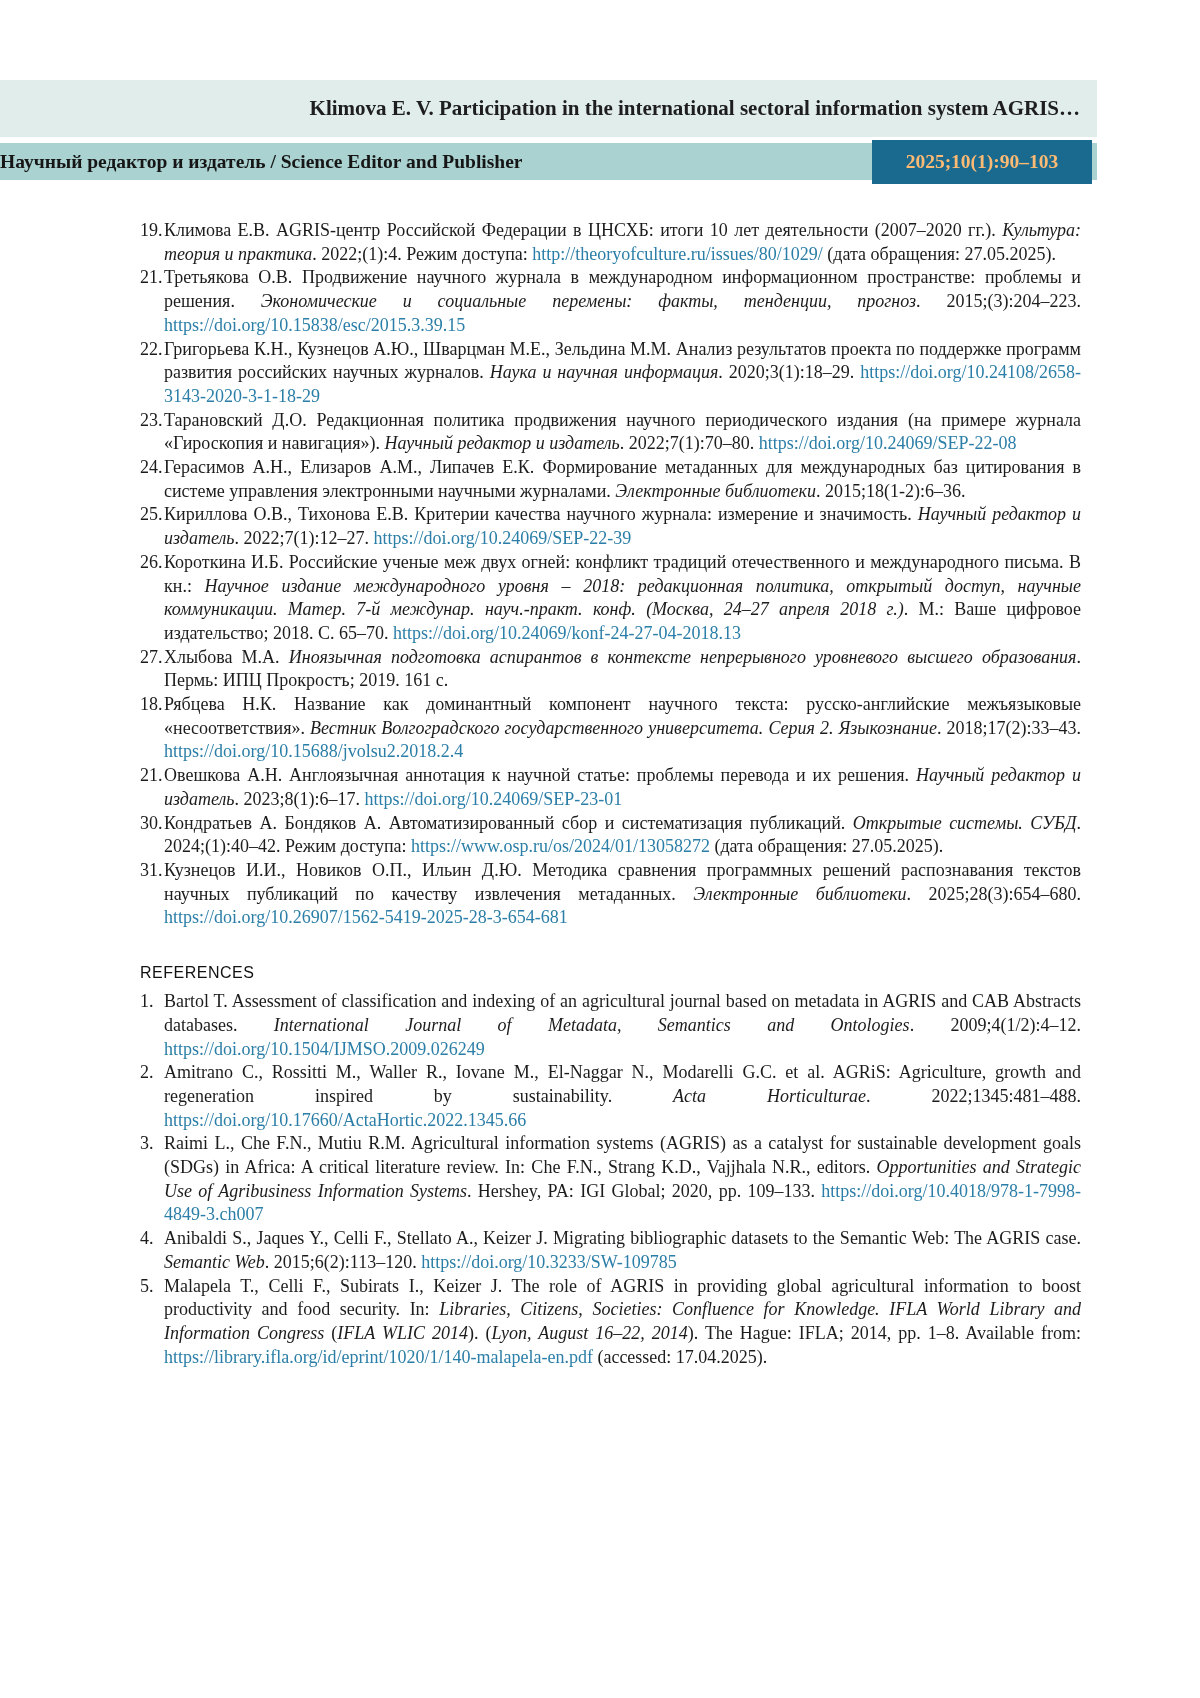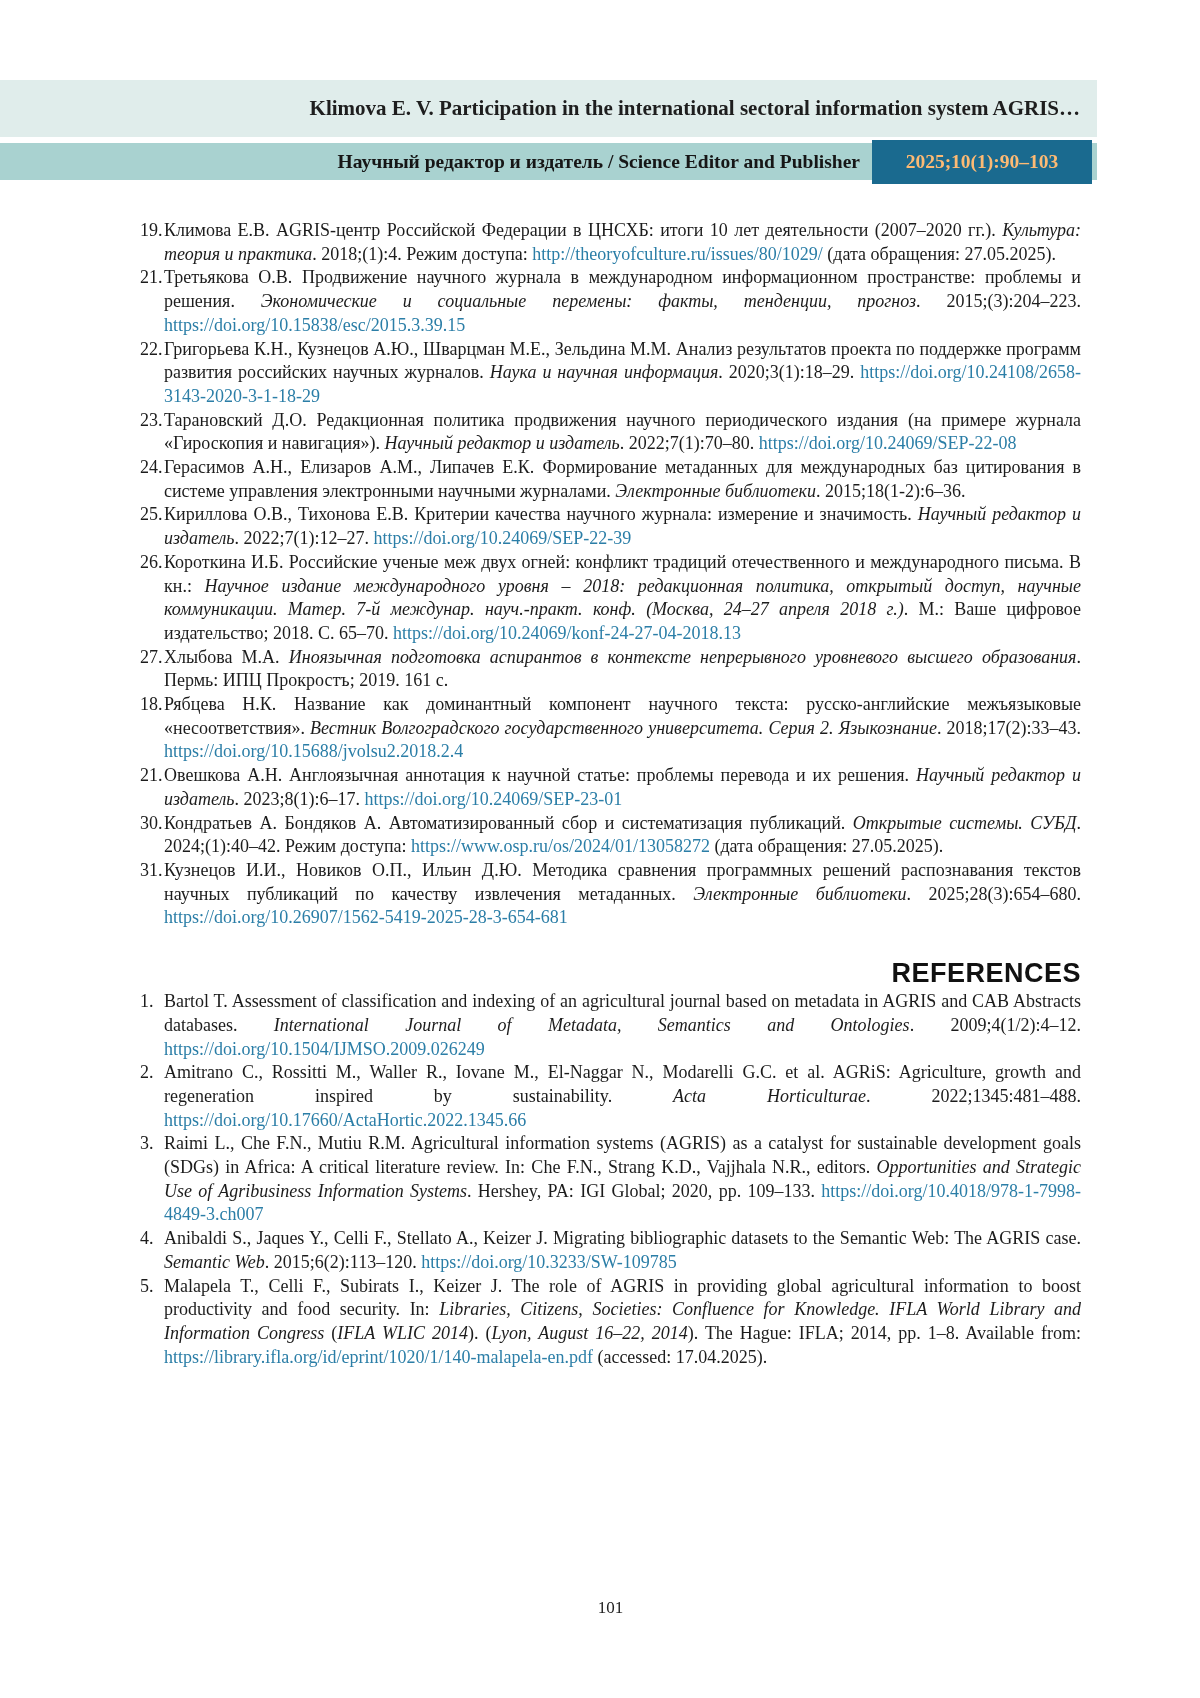--- a/index.html
+++ b/index.html
@@ -22,21 +22,21 @@
     padding-right:17px; box-sizing:border-box;
   }
   .band-light .running-head {
     font-size:21px; font-weight:bold; color:#1e1e1e;
     white-space:nowrap;
   }
   .band-medium {
     position:absolute; top:143px; left:0;
     width:1097px; height:37px;
     background:#a9d2d0;
-    display:flex; align-items:center; justify-content:flex-end;
+    display:flex; align-items:center; 
     padding-right:237px; box-sizing:border-box;
   }
   .band-medium .journal-line {
     font-size:19.5px; font-weight:bold; color:#161616;
     white-space:nowrap;
   }
   .citation-box {
     position:absolute; top:140px; left:872px;
     width:220px; height:44px;
     background:#1a6a8f;
@@ -52,23 +52,23 @@
   }
   .ref {
     padding-left:24px; text-indent:-24px;
     text-align:justify;
   }
   .ref-num { display:inline-block; width:24px; text-indent:0; }
   .ref-link { color:#2b7ea7; text-decoration:none; }
   .references-heading {
     margin:31px 0 5px 0;
     font-family:"Liberation Sans","DejaVu Sans",sans-serif;
-    font-size:27px; font-weight:bold;
+    font-size:16px; font-weight:normal;
     letter-spacing:0.5px;
-    text-align:right;
+    text-align:left;
     color:#111;
     line-height:24px;
   }
   .page-number {
     position:absolute; top:1598px; left:140px; width:941px;
     text-align:center;
     font-size:17px; color:#222;
   }
 </style>
 </head>
@@ -81,21 +81,21 @@
   </div>
 
   <div class="band-medium">
     <span class="journal-line">Научный редактор и издатель / Science Editor and Publisher</span>
   </div>
 
   <div class="citation-box">2025;10(1):90–103</div>
 
   <main class="refs-main">
     <div>
-        <div class="ref"><span class="ref-num">19.</span><span>Климова Е.В. AGRIS-центр Российской Федерации в ЦНСХБ: итоги 10 лет деятельности (2007–2020 гг.). </span><i>Культура: теория и практика</i><span>. 2018;(1):4. Режим доступа: </span><a class="ref-link" href="#">http://theoryofculture.ru/issues/80/1029/</a><span> (дата обращения: 27.05.2025).</span></div>
+        <div class="ref"><span class="ref-num">19.</span><span>Климова Е.В. AGRIS-центр Российской Федерации в ЦНСХБ: итоги 10 лет деятельности (2007–2020 гг.). </span><i>Культура: теория и практика</i><span>. 2022;(1):4. Режим доступа: </span><a class="ref-link" href="#">http://theoryofculture.ru/issues/80/1029/</a><span> (дата обращения: 27.05.2025).</span></div>
         <div class="ref"><span class="ref-num">21.</span><span>Третьякова О.В. Продвижение научного журнала в международном информационном пространстве: проблемы и решения. </span><i>Экономические и социальные перемены: факты, тенденции, прогноз</i><span>. 2015;(3):204–223. </span><a class="ref-link" href="#">https://doi.org/10.15838/esc/2015.3.39.15</a></div>
         <div class="ref"><span class="ref-num">22.</span><span>Григорьева К.Н., Кузнецов А.Ю., Шварцман М.Е., Зельдина М.М. Анализ результатов проекта по поддержке программ развития российских научных журналов. </span><i>Наука и научная информация</i><span>. 2020;3(1):18–29. </span><a class="ref-link" href="#">https://doi.org/10.24108/2658-3143-2020-3-1-18-29</a></div>
         <div class="ref"><span class="ref-num">23.</span><span>Тарановский Д.О. Редакционная политика продвижения научного периодического издания (на примере журнала «Гироскопия и навигация»). </span><i>Научный редактор и издатель</i><span>. 2022;7(1):70–80. </span><a class="ref-link" href="#">https://doi.org/10.24069/SEP-22-08</a></div>
         <div class="ref"><span class="ref-num">24.</span><span>Герасимов А.Н., Елизаров А.М., Липачев Е.К. Формирование метаданных для международных баз цитирования в системе управления электронными научными журналами. </span><i>Электронные библиотеки</i><span>. 2015;18(1-2):6–36.</span></div>
         <div class="ref"><span class="ref-num">25.</span><span>Кириллова О.В., Тихонова Е.В. Критерии качества научного журнала: измерение и значимость. </span><i>Научный редактор и издатель</i><span>. 2022;7(1):12–27. </span><a class="ref-link" href="#">https://doi.org/10.24069/SEP-22-39</a></div>
         <div class="ref"><span class="ref-num">26.</span><span>Короткина И.Б. Российские ученые меж двух огней: конфликт традиций отечественного и международного письма. В кн.: </span><i>Научное издание международного уровня – 2018: редакционная политика, открытый доступ, научные коммуникации. Матер. 7-й междунар. науч.-практ. конф. (Москва, 24–27 апреля 2018 г.)</i><span>. М.: Ваше цифровое издательство; 2018. С. 65–70. </span><a class="ref-link" href="#">https://doi.org/10.24069/konf-24-27-04-2018.13</a></div>
         <div class="ref"><span class="ref-num">27.</span><span>Хлыбова М.А. </span><i>Иноязычная подготовка аспирантов в контексте непрерывного уровневого высшего образования</i><span>. Пермь: ИПЦ Прокростъ; 2019. 161 с.</span></div>
         <div class="ref"><span class="ref-num">18.</span><span>Рябцева Н.К. Название как доминантный компонент научного текста: русско-английские межъязыковые «несоответствия». </span><i>Вестник Волгоградского государственного университета. Серия 2. Языкознание</i><span>. 2018;17(2):33–43. </span><a class="ref-link" href="#">https://doi.org/10.15688/jvolsu2.2018.2.4</a></div>
         <div class="ref"><span class="ref-num">21.</span><span>Овешкова А.Н. Англоязычная аннотация к научной статье: проблемы перевода и их решения. </span><i>Научный редактор и издатель</i><span>. 2023;8(1):6–17. </span><a class="ref-link" href="#">https://doi.org/10.24069/SEP-23-01</a></div>
         <div class="ref"><span class="ref-num">30.</span><span>Кондратьев А. Бондяков А. Автоматизированный сбор и систематизация публикаций. </span><i>Открытые системы. СУБД</i><span>. 2024;(1):40–42. Режим доступа: </span><a class="ref-link" href="#">https://www.osp.ru/os/2024/01/13058272</a><span> (дата обращения: 27.05.2025).</span></div>
@@ -104,15 +104,14 @@
     <h2 class="references-heading">REFERENCES</h2>
     <div>
         <div class="ref"><span class="ref-num">1.</span><span>Bartol T. Assessment of classification and indexing of an agricultural journal based on metadata in AGRIS and CAB Abstracts databases. </span><i>International Journal of Metadata, Semantics and Ontologies</i><span>. 2009;4(1/2):4–12. </span><a class="ref-link" href="#">https://doi.org/10.1504/IJMSO.2009.026249</a></div>
         <div class="ref"><span class="ref-num">2.</span><span>Amitrano C., Rossitti M., Waller R., Iovane M., El-Naggar N., Modarelli G.C. et al. AGRiS: Agriculture, growth and regeneration inspired by sustainability. </span><i>Acta Horticulturae</i><span>. 2022;1345:481–488. </span><a class="ref-link" href="#">https://doi.org/10.17660/ActaHortic.2022.1345.66</a></div>
         <div class="ref"><span class="ref-num">3.</span><span>Raimi L., Che F.N., Mutiu R.M. Agricultural information systems (AGRIS) as a catalyst for sustainable development goals (SDGs) in Africa: A critical literature review. In: Che F.N., Strang K.D., Vajjhala N.R., editors. </span><i>Opportunities and Strategic Use of Agribusiness Information Systems</i><span>. Hershey, PA: IGI Global; 2020, pp. 109–133. </span><a class="ref-link" href="#">https://doi.org/10.4018/978-1-7998-4849-3.ch007</a></div>
         <div class="ref"><span class="ref-num">4.</span><span>Anibaldi S., Jaques Y., Celli F., Stellato A., Keizer J. Migrating bibliographic datasets to the Semantic Web: The AGRIS case. </span><i>Semantic Web</i><span>. 2015;6(2):113–120. </span><a class="ref-link" href="#">https://doi.org/10.3233/SW-109785</a></div>
         <div class="ref"><span class="ref-num">5.</span><span>Malapela T., Celli F., Subirats I., Keizer J. The role of AGRIS in providing global agricultural information to boost productivity and food security. In: </span><i>Libraries, Citizens, Societies: Confluence for Knowledge. IFLA World Library and Information Congress</i><span> (</span><i>IFLA WLIC 2014</i><span>). (</span><i>Lyon, August 16–22, 2014</i><span>). The Hague: IFLA; 2014, pp. 1–8. Available from: </span><a class="ref-link" href="#">https://library.ifla.org/id/eprint/1020/1/140-malapela-en.pdf</a><span> (accessed: 17.04.2025).</span></div>
       </div>
   </main>
 
-  <div class="page-number">101</div>
 
 </div>
 
 </body></html>

